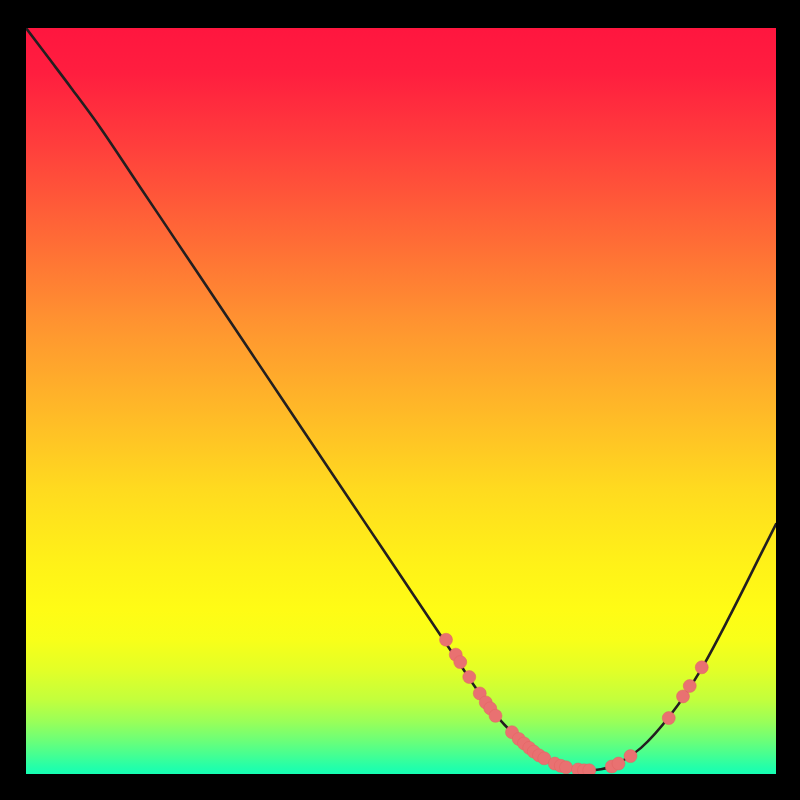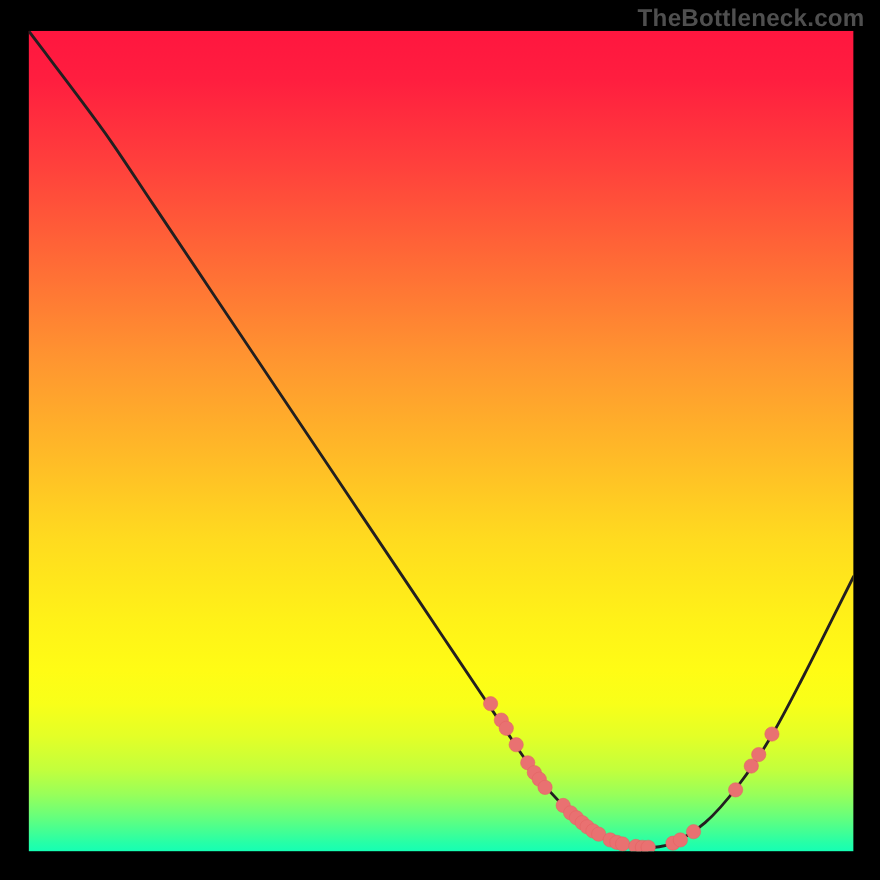--- a/index.html
+++ b/index.html
@@ -105,14 +105,13 @@
           <circle cx="585.7499999999999" cy="738.54" r="6.5" fill="#e97171" stroke="#e36363" stroke-width="0.5"></circle>
           <circle cx="592.5" cy="735.556" r="6.5" fill="#e97171" stroke="#e36363" stroke-width="0.5"></circle>
           <circle cx="604.5" cy="728.096" r="6.5" fill="#e97171" stroke="#e36363" stroke-width="0.5"></circle>
           <circle cx="642.75" cy="690.05" r="6.5" fill="#e97171" stroke="#e36363" stroke-width="0.5"></circle>
           <circle cx="656.9999999999999" cy="668.4159999999999" r="6.5" fill="#e97171" stroke="#e36363" stroke-width="0.5"></circle>
           <circle cx="663.75" cy="657.972" r="6.5" fill="#e97171" stroke="#e36363" stroke-width="0.5"></circle>
           <circle cx="675.7499999999999" cy="639.322" r="6.5" fill="#e97171" stroke="#e36363" stroke-width="0.5"></circle>
         </g>
     </svg>
   </div>
-  <div class="watermark">TheBottleneck.com</div>
 </div>
 
 </body></html>

